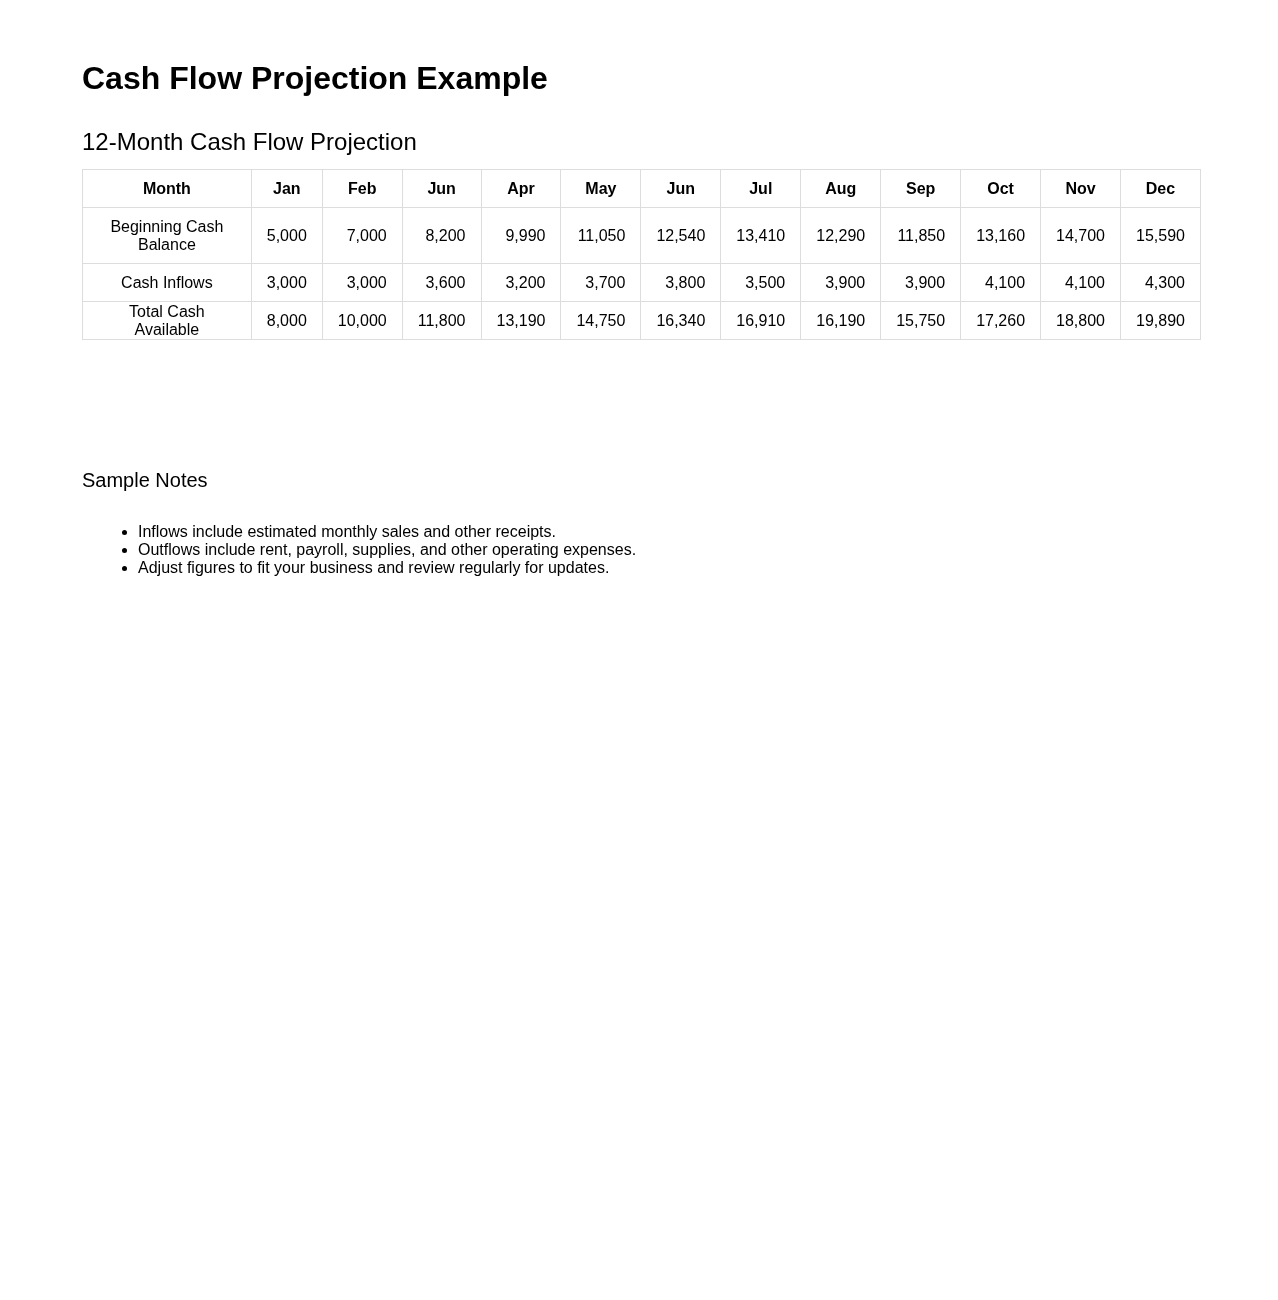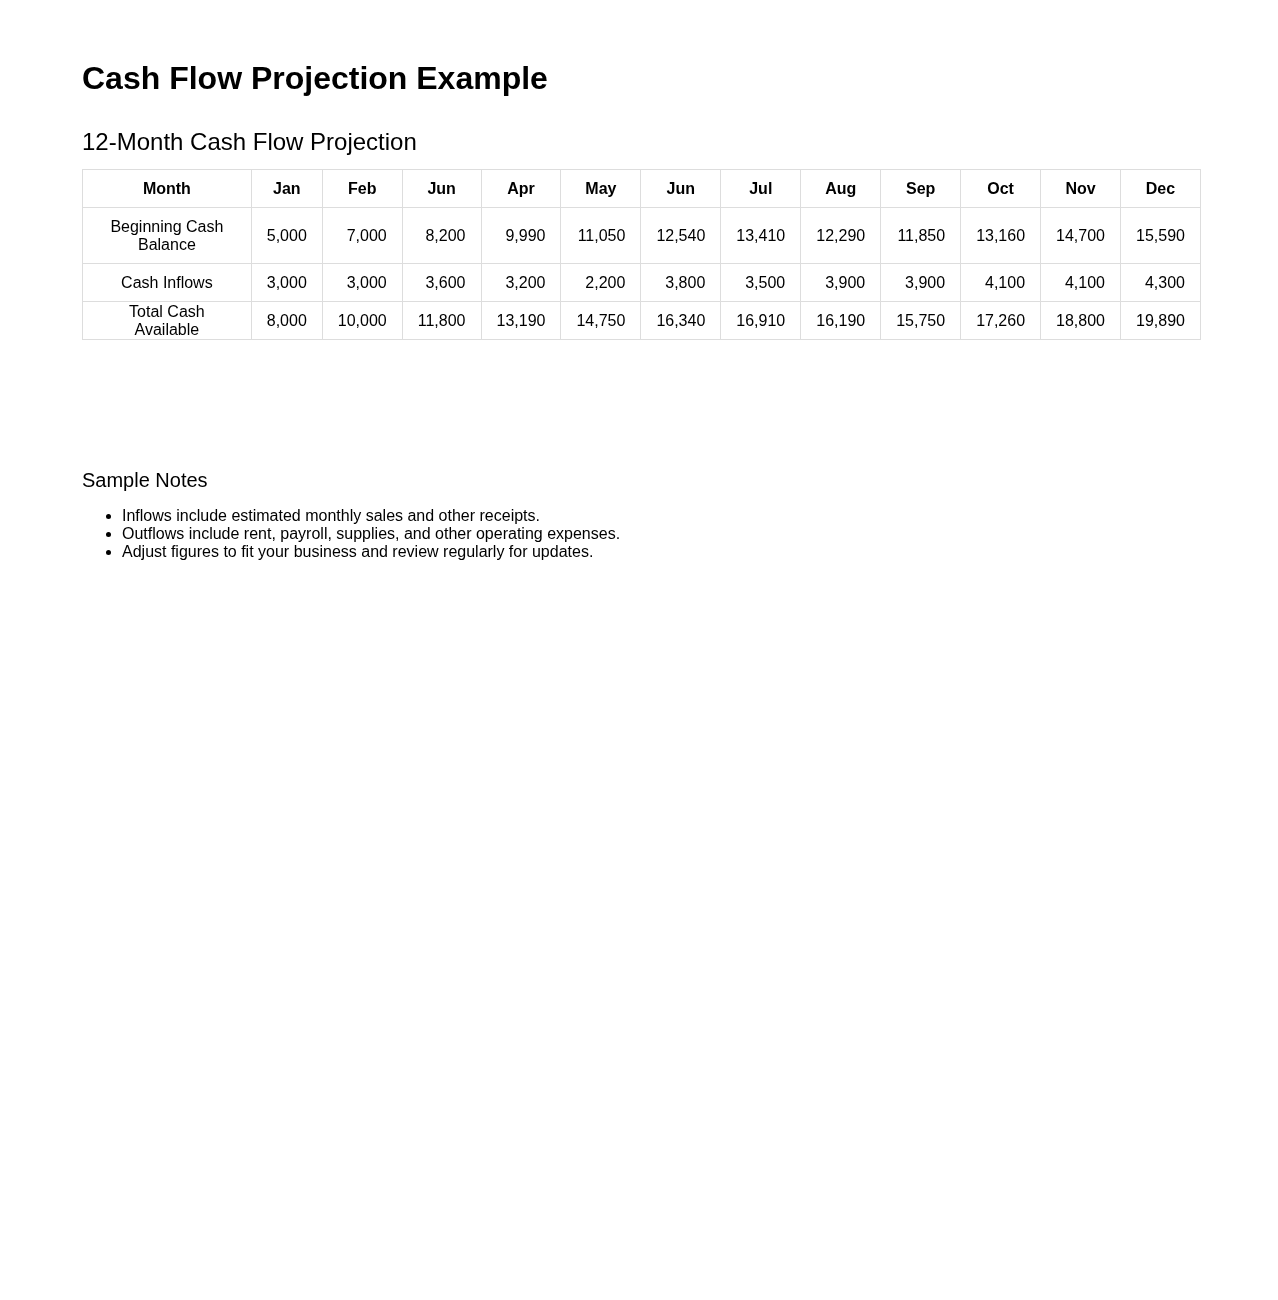--- a/index.html
+++ b/index.html
@@ -30,21 +30,21 @@
   td.label { text-align: center; line-height: 18px; }
   td.num { text-align: right; }
   tr.r-tall td { height: 55px; }
   tr.r-short td { height: 37px; }
   .notes-title {
     position: absolute; top: 470px; left: 0;
     font-size: 20px; line-height: 21px; white-space: nowrap;
   }
   ul {
     position: absolute; top: 507px; left: 0;
-    margin: 0; padding-left: 40px;
+    margin: 16px; padding-left: 40px;
     font-size: 16px; line-height: 18px;
   }
   li { white-space: nowrap; }
 </style>
 </head>
 <body>
 
 <div class="page">
   <h1>Cash Flow Projection Example</h1>
   <div class="subtitle">12-Month Cash Flow Projection</div>
@@ -97,21 +97,21 @@
           <td class="num">13,160</td>
           <td class="num">14,700</td>
           <td class="num">15,590</td>
         </tr>
         <tr class="r-short">
           <td class="label">Cash Inflows</td>
           <td class="num">3,000</td>
           <td class="num">3,000</td>
           <td class="num">3,600</td>
           <td class="num">3,200</td>
-          <td class="num">2,200</td>
+          <td class="num">3,700</td>
           <td class="num">3,800</td>
           <td class="num">3,500</td>
           <td class="num">3,900</td>
           <td class="num">3,900</td>
           <td class="num">4,100</td>
           <td class="num">4,100</td>
           <td class="num">4,300</td>
         </tr>
         <tr class="r-short">
           <td class="label">Total Cash Available</td>

